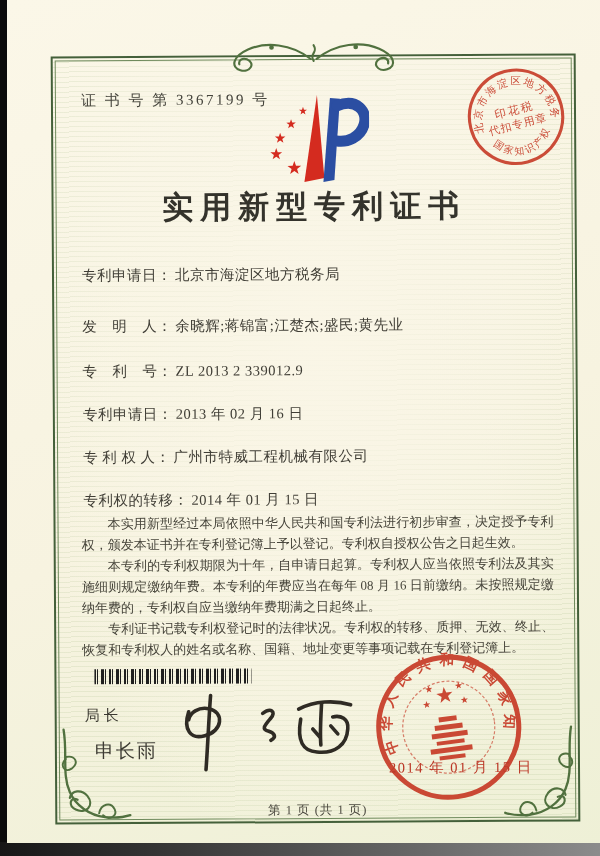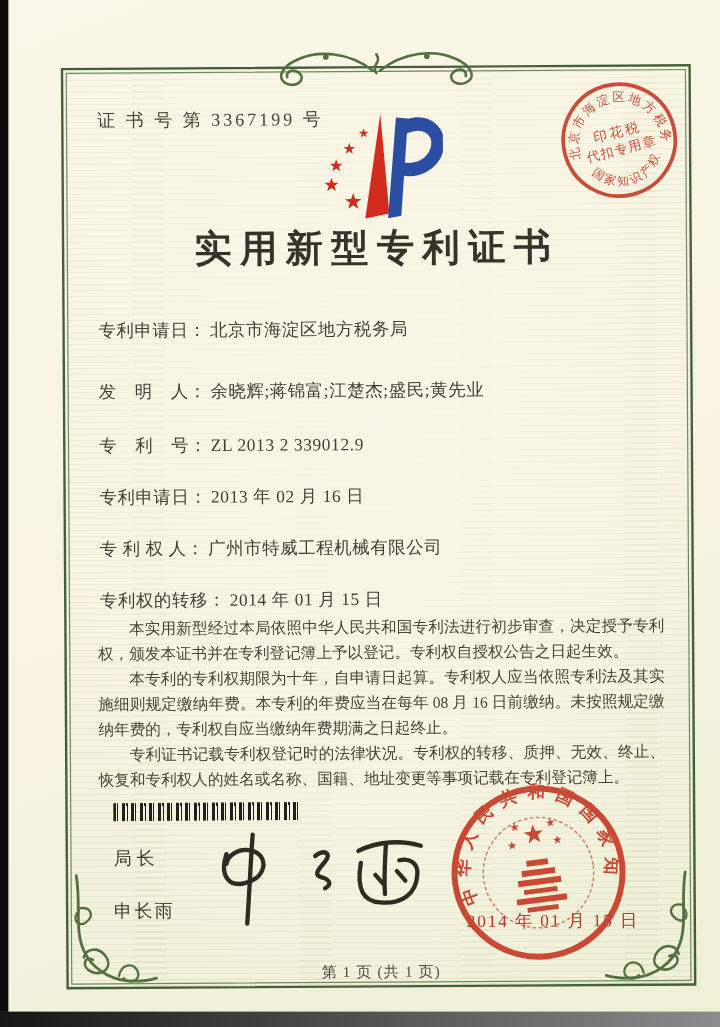--- a/index.html
+++ b/index.html
@@ -27,22 +27,22 @@
   .field{position:absolute;left:28px;font-size:14.5px;color:#403e36;letter-spacing:.5px;white-space:nowrap;}
   .field .lab{}
   .field .val{margin-left:3px;}
   .f0{top:208px}.f1{top:259px}.f2{top:304px}.f3{top:347px}.f4{top:390px}.f5{top:433px}
   .body-text{position:absolute;left:26px;top:455px;width:472px;font-size:13px;line-height:21px;
          color:#46443a;text-align:justify;}
   .body-text p{margin:0;text-indent:2em;}
   .barcode{position:absolute;left:38px;top:611px;width:157px;height:15px;
          background:repeating-linear-gradient(90deg,#1f1f1f 0 2px,transparent 2px 3px,#1f1f1f 3px 4px,
          transparent 4px 7px,#1f1f1f 7px 10px,transparent 10px 11px,#1f1f1f 11px 12px,transparent 12px 15px);}
-  .signer-title{position:absolute;left:38px;top:648px;font-size:15px;letter-spacing:4px;color:#3c3a32;}
-  .signer-name{position:absolute;left:38px;top:680px;font-size:15px;letter-spacing:2px;color:#3c3a32;margin-top:12px;}
+  .signer-title{position:absolute;left:28px;top:648px;font-size:15px;letter-spacing:4px;color:#3c3a32;}
+  .signer-name{position:absolute;left:38px;top:680px;font-size:19px;letter-spacing:2px;color:#3c3a32;}
   .signature{position:absolute;left:102px;top:628px;width:212px;height:92px;}
   .office-seal{position:absolute;left:317px;top:596px;width:150px;height:150px;transform:rotate(-7deg);opacity:.95;}
   .seal-date{position:absolute;left:332px;top:702px;font-size:14.5px;color:#bb3726;letter-spacing:1.5px;white-space:nowrap;z-index:3;}
   .footer{position:absolute;left:0;right:0;top:745px;text-align:center;font-size:12.5px;letter-spacing:1px;color:#4a483e;}
   .seal-red{fill:#c8402c;}
   .seal-red-stroke{stroke:#c8402c;fill:none;}
   .green-stroke{stroke:#51713f;fill:none;stroke-linecap:round;}
   .ink{stroke:#2f2b24;fill:none;stroke-width:3.6;stroke-linecap:round;stroke-linejoin:round;}
 </style>
 </head>

